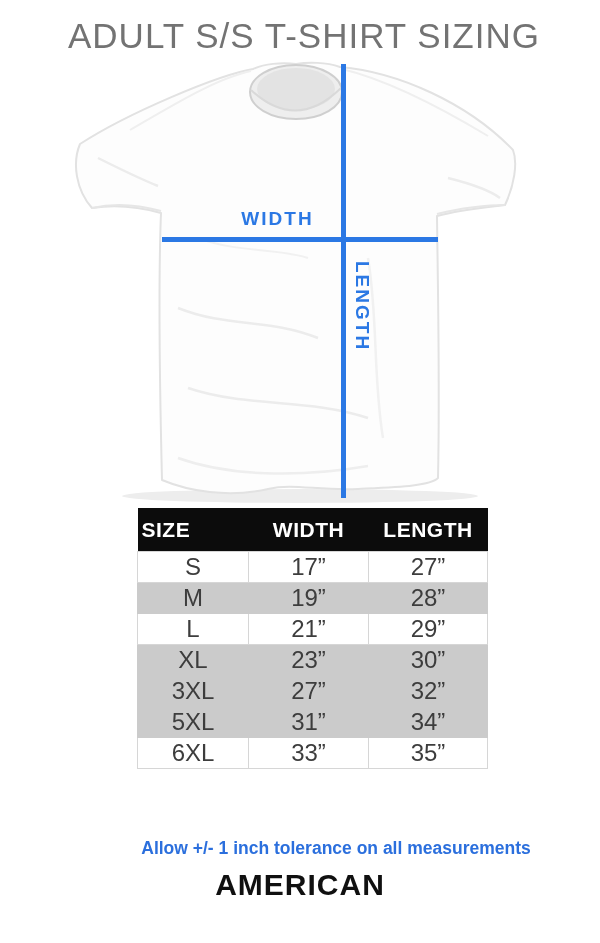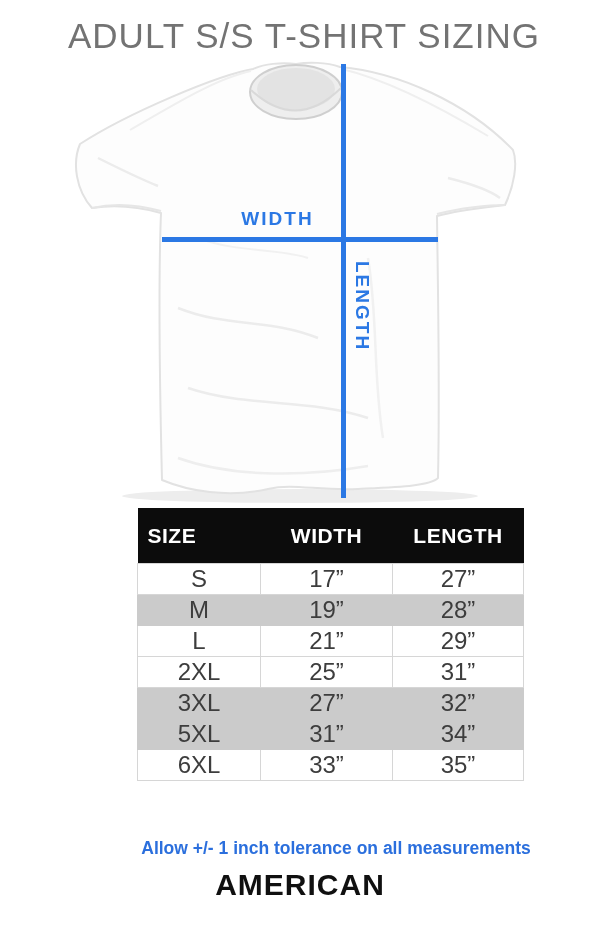--- a/index.html
+++ b/index.html
@@ -39,21 +39,21 @@
     writing-mode:vertical-rl;text-orientation:mixed;
   }
   
   table.chart{
     position:absolute;top:508px;left:137px;width:326px;
     border-collapse:collapse;table-layout:fixed;
   }
   table.chart th{
     background:#0c0c0c;color:#ffffff;
     font-size:21px;font-weight:700;letter-spacing:0.5px;
-    height:35px;padding:10px;
+    height:35px;padding:4px;
   }
   th.col-size{width:103px;text-align:left;padding-left:10px;}
   th.col-width{width:112px;text-align:center;}
   th.col-length{width:111px;text-align:center;}
   table.chart td{
     height:30px;padding:0;text-align:center;
     font-size:24px;font-weight:300;color:#3d3d3d;
     line-height:30px;
   }
   tr.white td{background:#ffffff;border:1px solid #d6d6d6;}
@@ -141,24 +141,24 @@
       <tr class="gray">
         <td>M</td>
         <td>19”</td>
         <td>28”</td>
       </tr>
       <tr class="white">
         <td>L</td>
         <td>21”</td>
         <td>29”</td>
       </tr>
-      <tr class="white">
-        <td>2XL</td>
-        <td>25”</td>
-        <td>31”</td>
+      <tr class="gray">
+        <td>XL</td>
+        <td>23”</td>
+        <td>30”</td>
       </tr>
       <tr class="gray">
         <td>3XL</td>
         <td>27”</td>
         <td>32”</td>
       </tr>
       <tr class="gray">
         <td>5XL</td>
         <td>31”</td>
         <td>34”</td>

